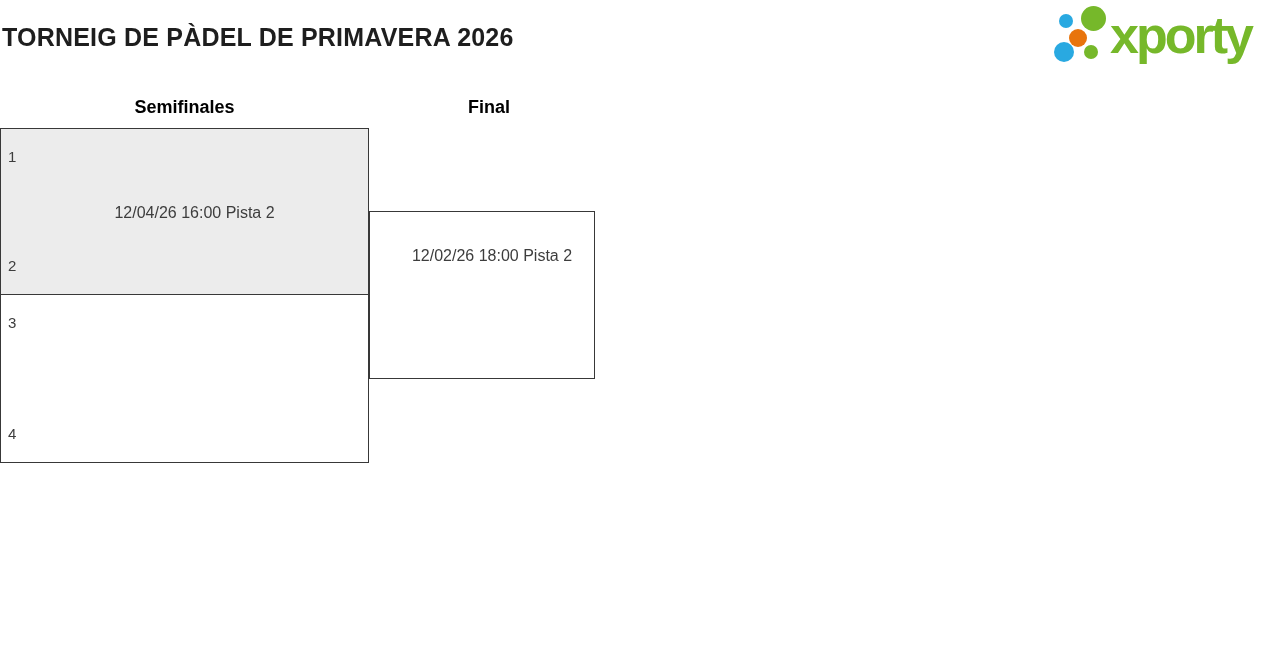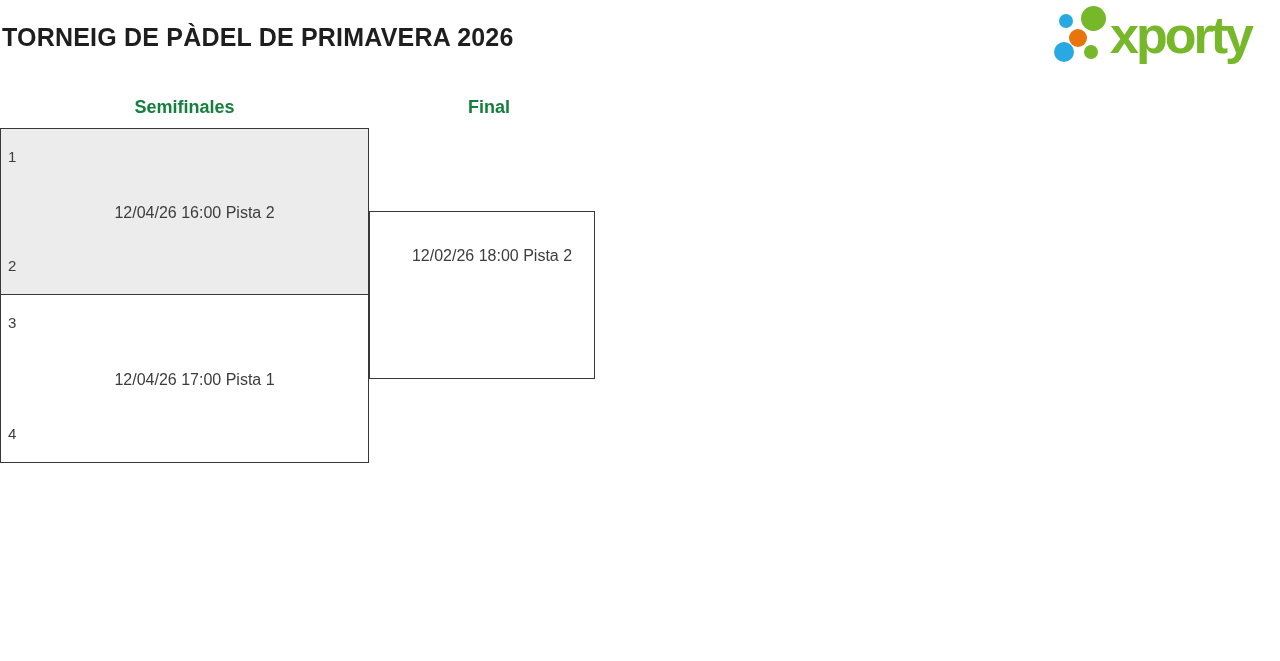--- a/index.html
+++ b/index.html
@@ -35,21 +35,21 @@
   .logo-word {
     position: absolute; left: 60px; top: 3px;
     font-size: 52px; line-height: 64px; font-weight: 700;
     letter-spacing: -3px; color: #76b82a;
   }
 
   
   .round-header {
     position: absolute; top: 97px;
     font-size: 18px; font-weight: 600; line-height: 20px;
-    text-align: center; color: #15803d;
+    text-align: center; color: #000000;
   }
   .rh-semis { left: 0;     width: 369px; }
   .rh-final { left: 376px; width: 226px; }
 
   
   .match {
     position: absolute;
     border: 1px solid #383838;
     box-sizing: border-box;
     background: #ffffff;
@@ -97,21 +97,20 @@
   <div class="round-header rh-final">Final</div>
 
   <div class="match sf1 highlighted">
     <span class="seed seed-top">1</span>
     <div class="sched sched-mid">12/04/26 16:00 Pista 2</div>
     <span class="seed seed-bottom">2</span>
   </div>
 
   <div class="match sf2">
     <span class="seed seed-top">3</span>
-    <div class="sched sched-mid">12/04/26 17:00 Pista 1</div>
     <span class="seed seed-bottom">4</span>
   </div>
 
   <div class="match final-box">
     <div class="sched sched-final">12/02/26 18:00 Pista 2</div>
   </div>
 
 </div>
 
 </body></html>

